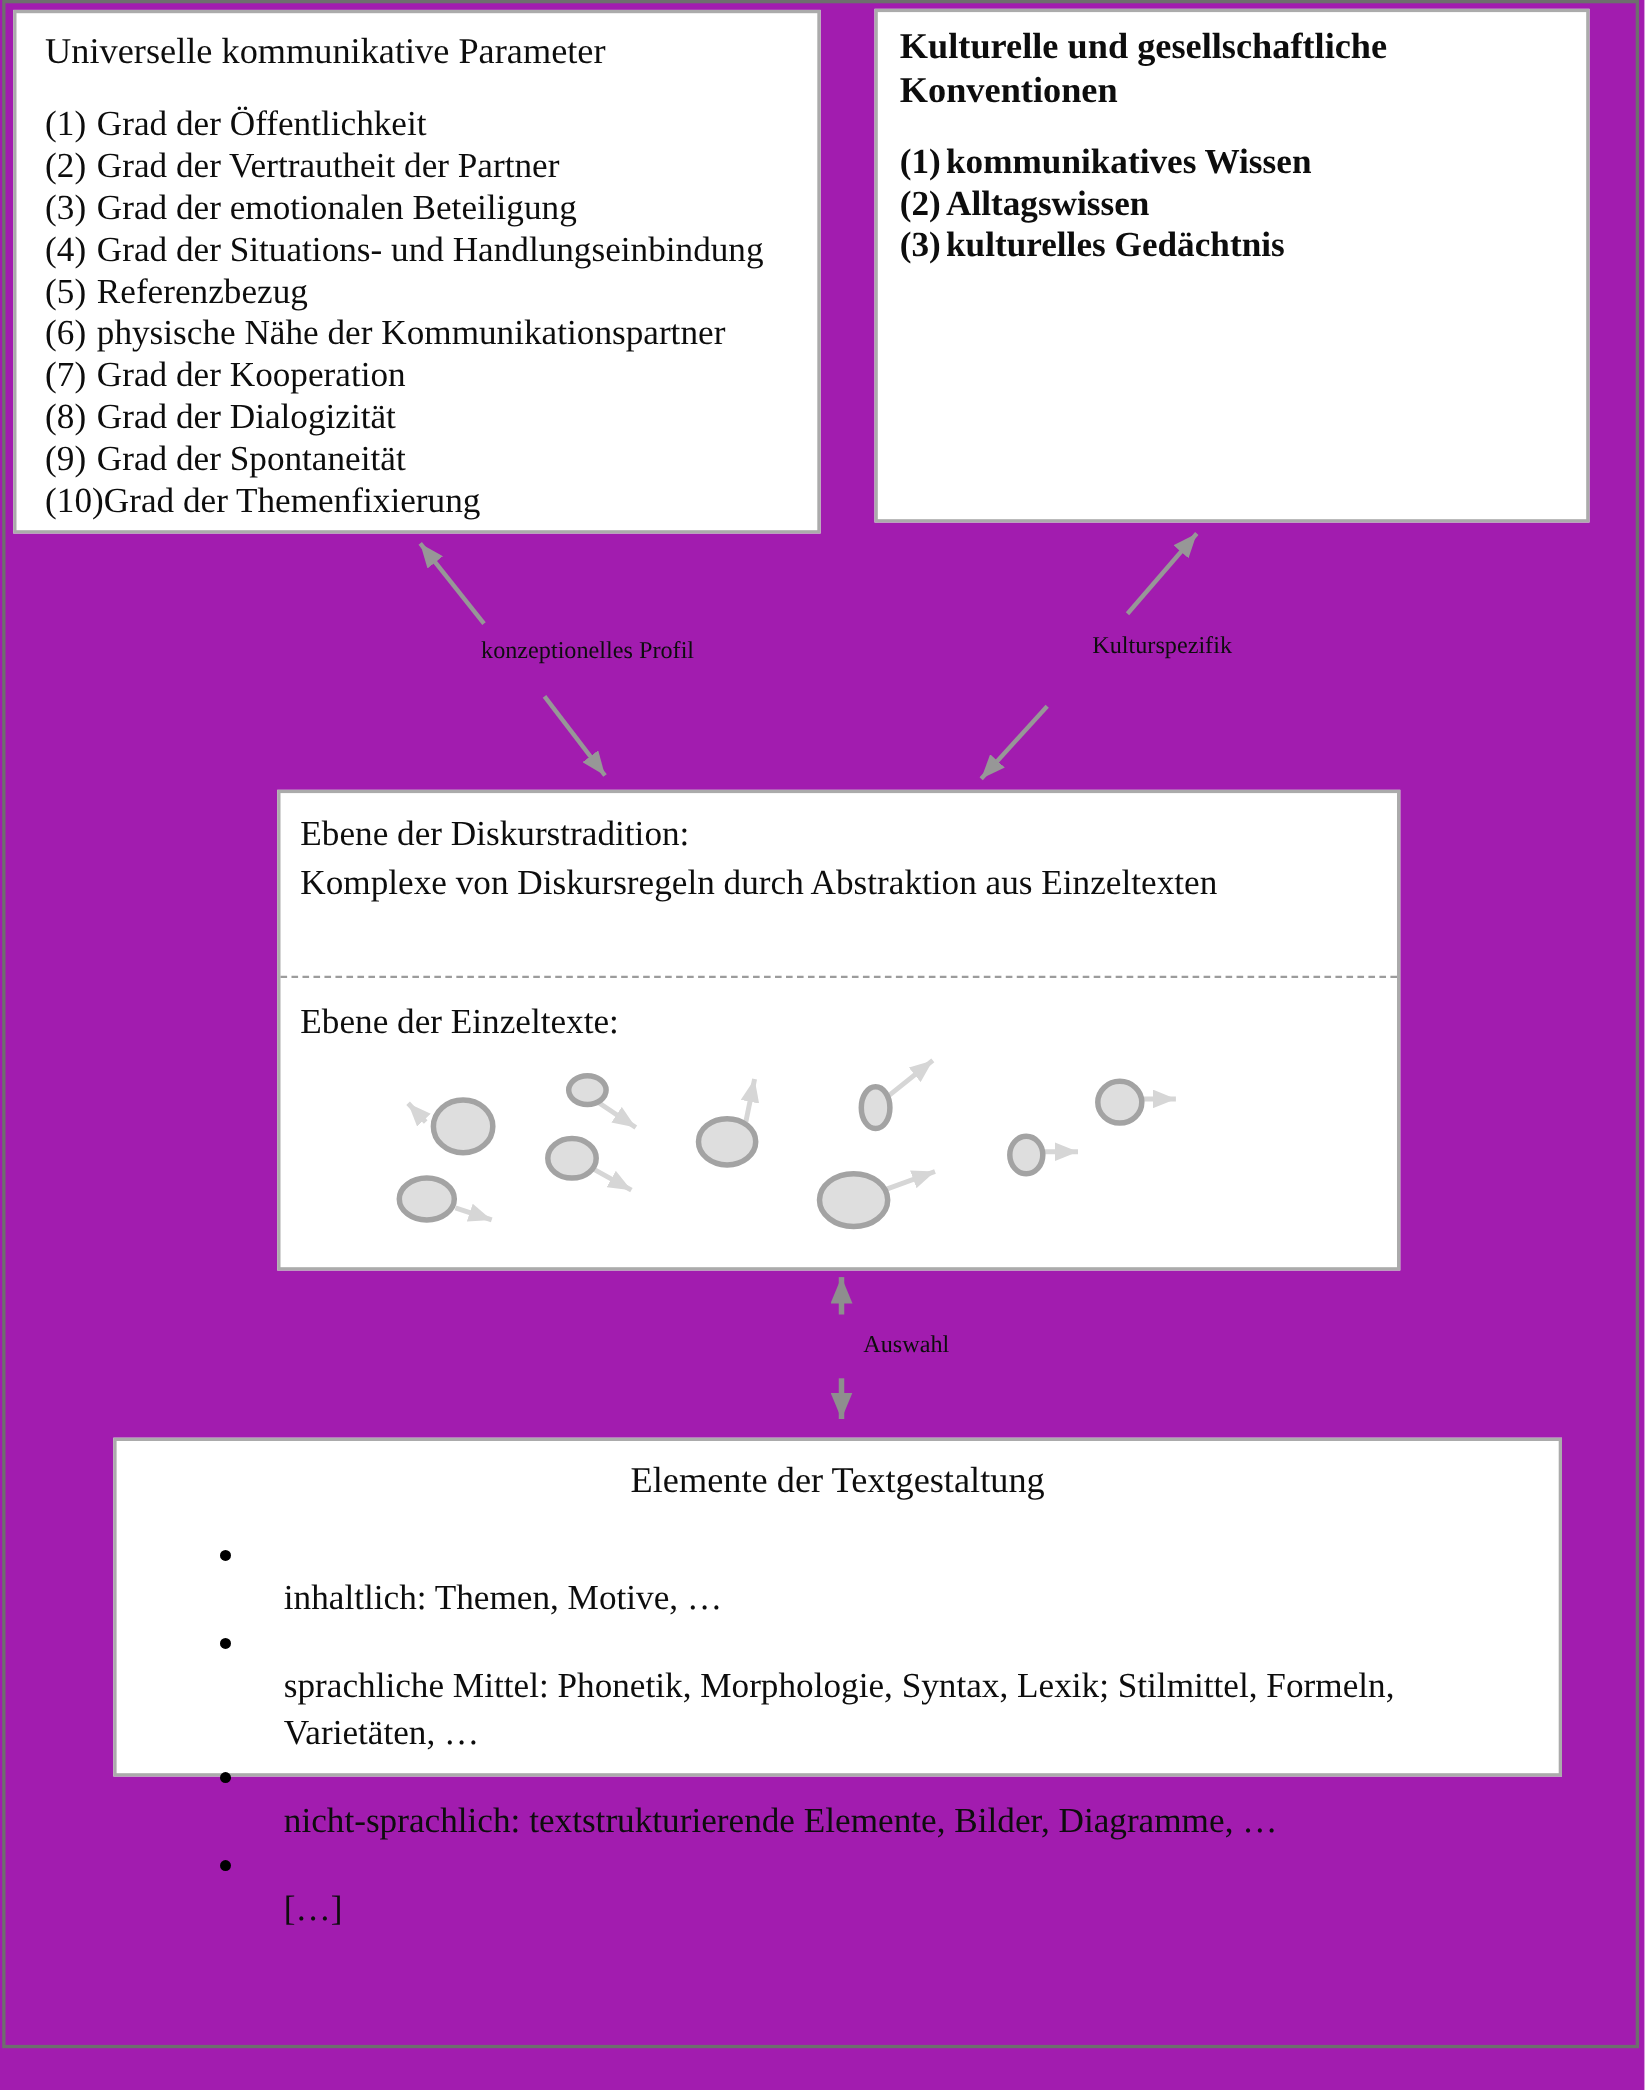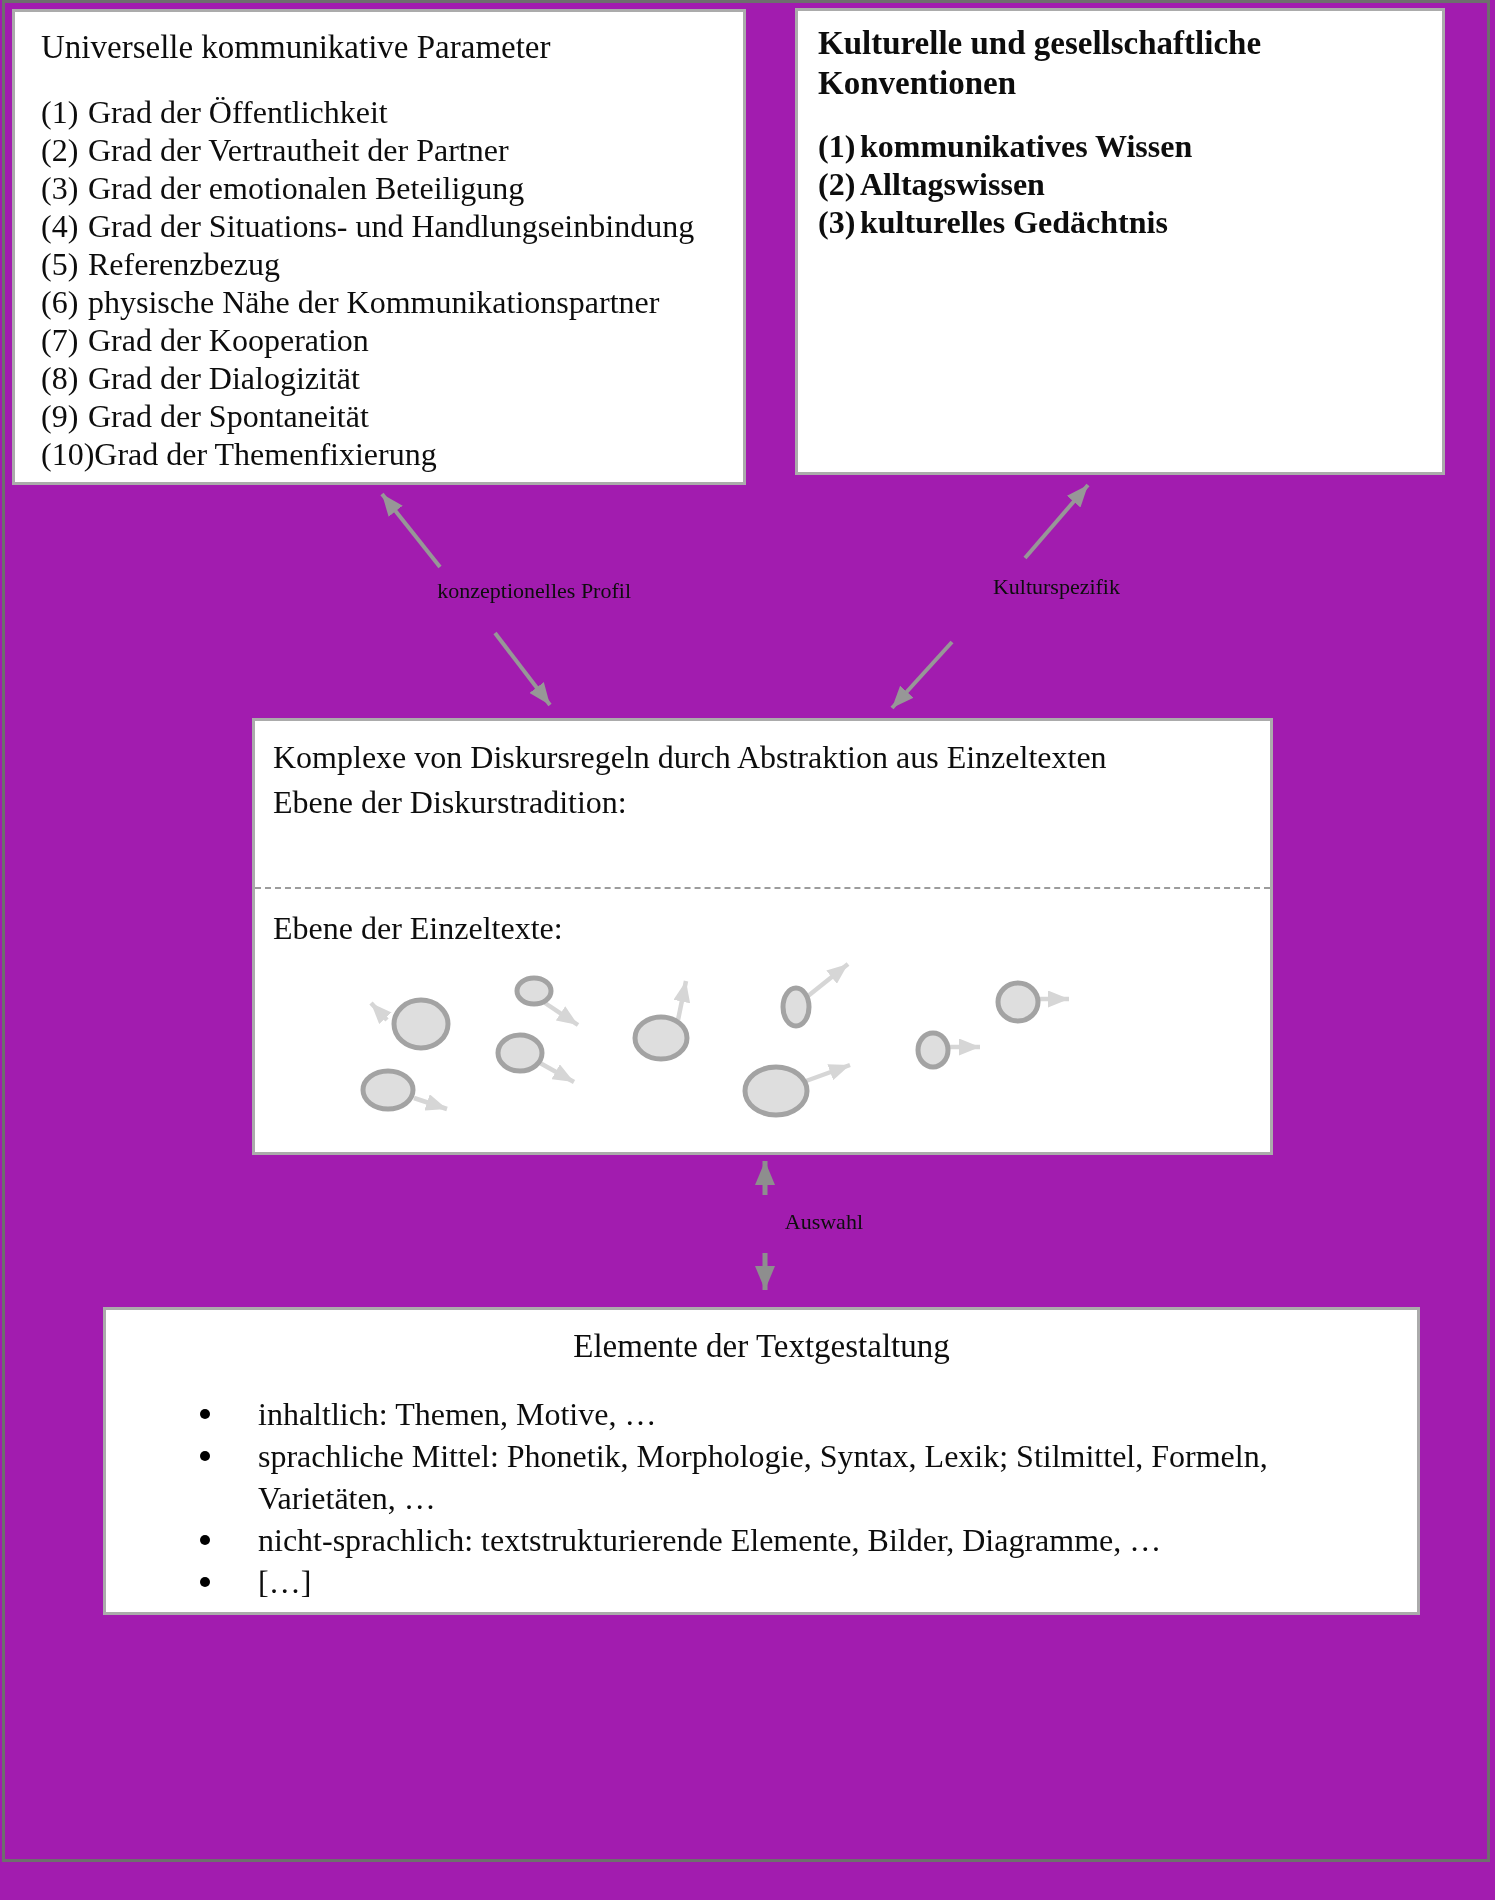--- a/index.html
+++ b/index.html
@@ -34,21 +34,21 @@
   .disc-l2title{position:absolute;left:18px;top:189px;font-size:32px;white-space:nowrap;}
   .ellipse-field{position:absolute;left:0;top:229px;}
 
   .connectors{position:absolute;left:0;top:0;pointer-events:none;}
 
   .box-elements{left:103px;top:1307px;width:1317px;height:308px;padding:17px 0 0 0;}
   .elements-title{font-size:33px;line-height:38px;text-align:center;}
   .blist{list-style:none;margin:28px 0 0 0;padding:0 20px 0 94px;}
   .blist li{display:flex;font-size:32px;line-height:42px;}
   .blist .dot{flex:0 0 10px;width:10px;height:10px;border-radius:50%;background:#000;margin:16px 48px 0 0;}
-  .blist .btext{flex:1 1 auto;}
+  .blist .btext{flex:1 1 auto;margin-top:38px;}
 </style>
 </head>
 <body>
 
 <div class="page">
 
   <div class="outer-frame"></div>
 
   <svg class="connectors" width="1495" height="1900" viewBox="0 0 1495 1900">
     <defs>
@@ -128,22 +128,22 @@
           <span class="num">(3)</span>
           <span>kulturelles Gedächtnis</span>
         </li>
     </ul>
   </div>
 
   <div class="arrow-label label-profile">konzeptionelles Profil</div>
   <div class="arrow-label label-kultur">Kulturspezifik</div>
 
   <div class="box box-discourse">
+    <div class="disc-line">Ebene der Diskurstradition:</div>
     <div class="disc-line">Komplexe von Diskursregeln durch Abstraktion aus Einzeltexten</div>
-    <div class="disc-line">Ebene der Diskurstradition:</div>
     <div class="disc-divider"></div>
     <div class="disc-l2title">Ebene der Einzeltexte:</div>
 
     <svg class="ellipse-field" width="1015" height="205" viewBox="0 0 1015 205">
       <defs>
         <marker id="headLight" markerUnits="userSpaceOnUse" markerWidth="21" markerHeight="17" refX="21" refY="8.5" orient="auto">
           <polygon points="0 0, 21 8.5, 0 17" fill="#d6d6d6"></polygon>
         </marker>
       </defs>
       <g>

